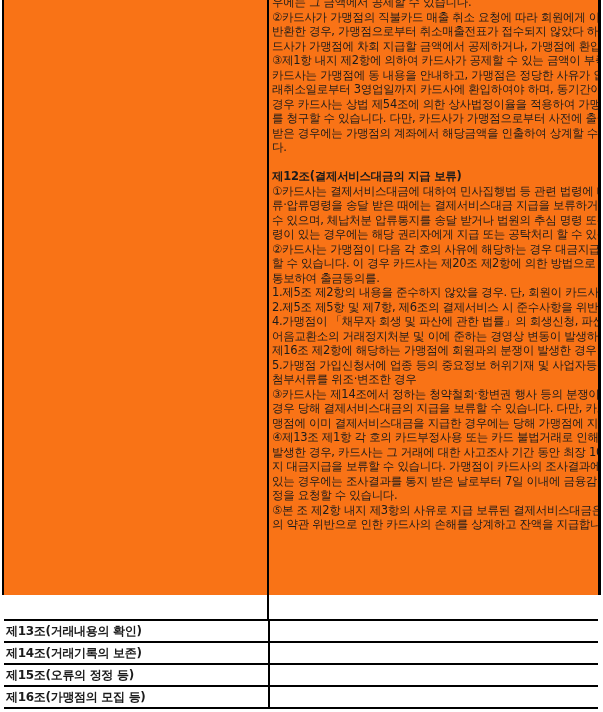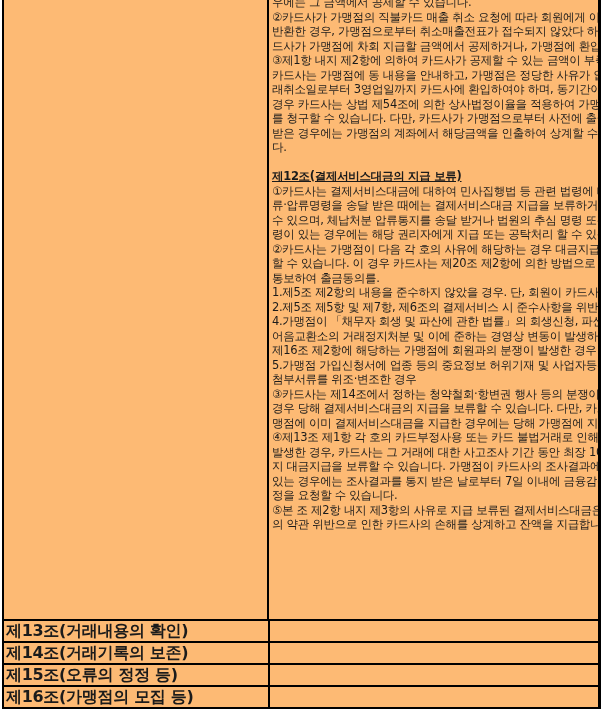--- a/index.html
+++ b/index.html
@@ -2,47 +2,47 @@
 <html><head>
 <meta charset="utf-8">
 <style>
   html,body{margin:0;padding:0;}
   body{
     width:603px;height:712px;overflow:hidden;position:relative;
     background:#ffffff;color:#1b1b1b;
     font-family:"DejaVu Sans","Liberation Sans",sans-serif;
   }
   .terms-table{
-    position:absolute;left:2px;top:0;width:599px;height:709px;
+    position:absolute;left:2px;top:0;width:599px;height:595px;
     box-sizing:border-box;
     border-left:2px solid #000;border-right:3px solid #000;
-    background:#fdba74;
+    background:#f97316;
   }
   .main-row{
     display:flex;height:619px;border-bottom:2px solid #000;
   }
   .main-row .cell-left{
     width:263px;border-right:2px solid #000;flex:none;
   }
   .main-row .cell-right{
     flex:1;overflow:hidden;padding:0 2px 0 3px;
   }
   .textblock{
     margin-top:-5px;
     font-size:11.5px;line-height:14.5px;letter-spacing:-0.3px;
   }
   .line{white-space:nowrap;min-height:14.5px;}
-  .line.bold{font-weight:bold;text-decoration:underline;}
+  .line.bold{font-weight:bold;}
   .small-row{
     display:flex;height:20px;border-bottom:2px solid #000;
   }
   .small-row .cell-left{
     width:266px;flex:none;border-right:2px solid #000;
     display:flex;align-items:center;
-    font-weight:bold;font-size:16px;letter-spacing:-0.3px;
+    font-weight:bold;font-size:12px;letter-spacing:-0.3px;
     padding-left:2px;box-sizing:border-box;
   }
   .small-row .cell-right{
     flex:1;display:flex;align-items:center;
     font-size:12px;letter-spacing:-0.3px;
     padding-left:6px;overflow:hidden;margin-top:46px;
   }
 </style>
 </head>
 <body>

